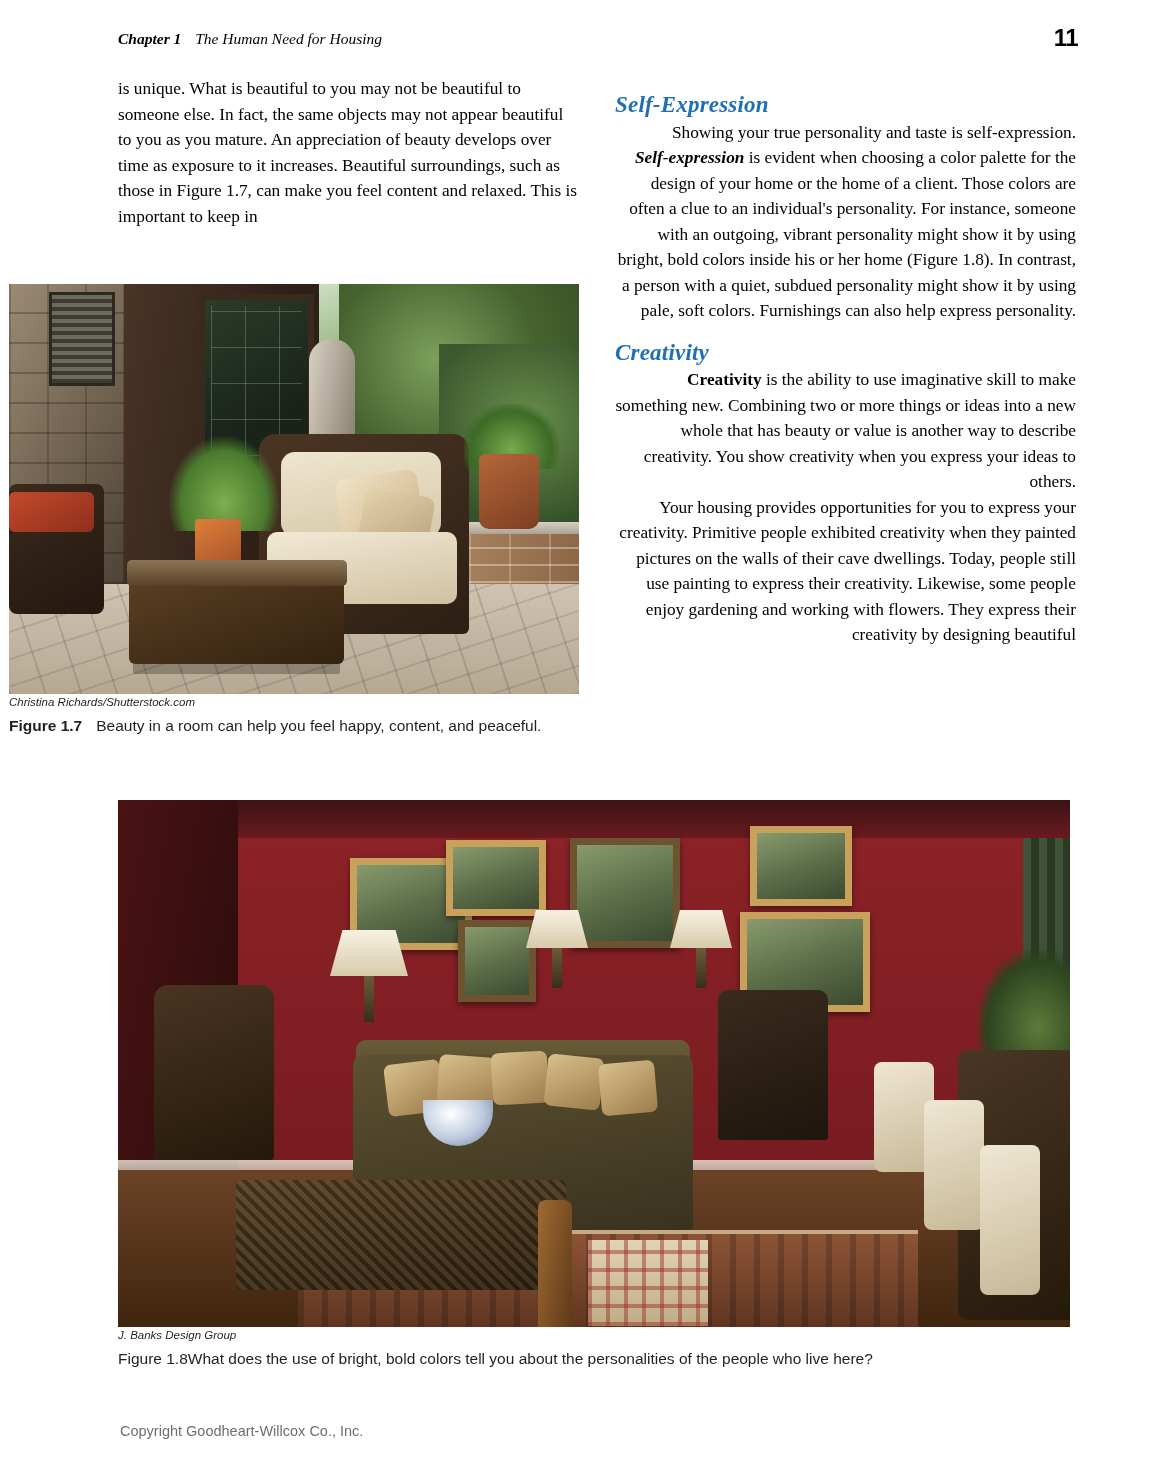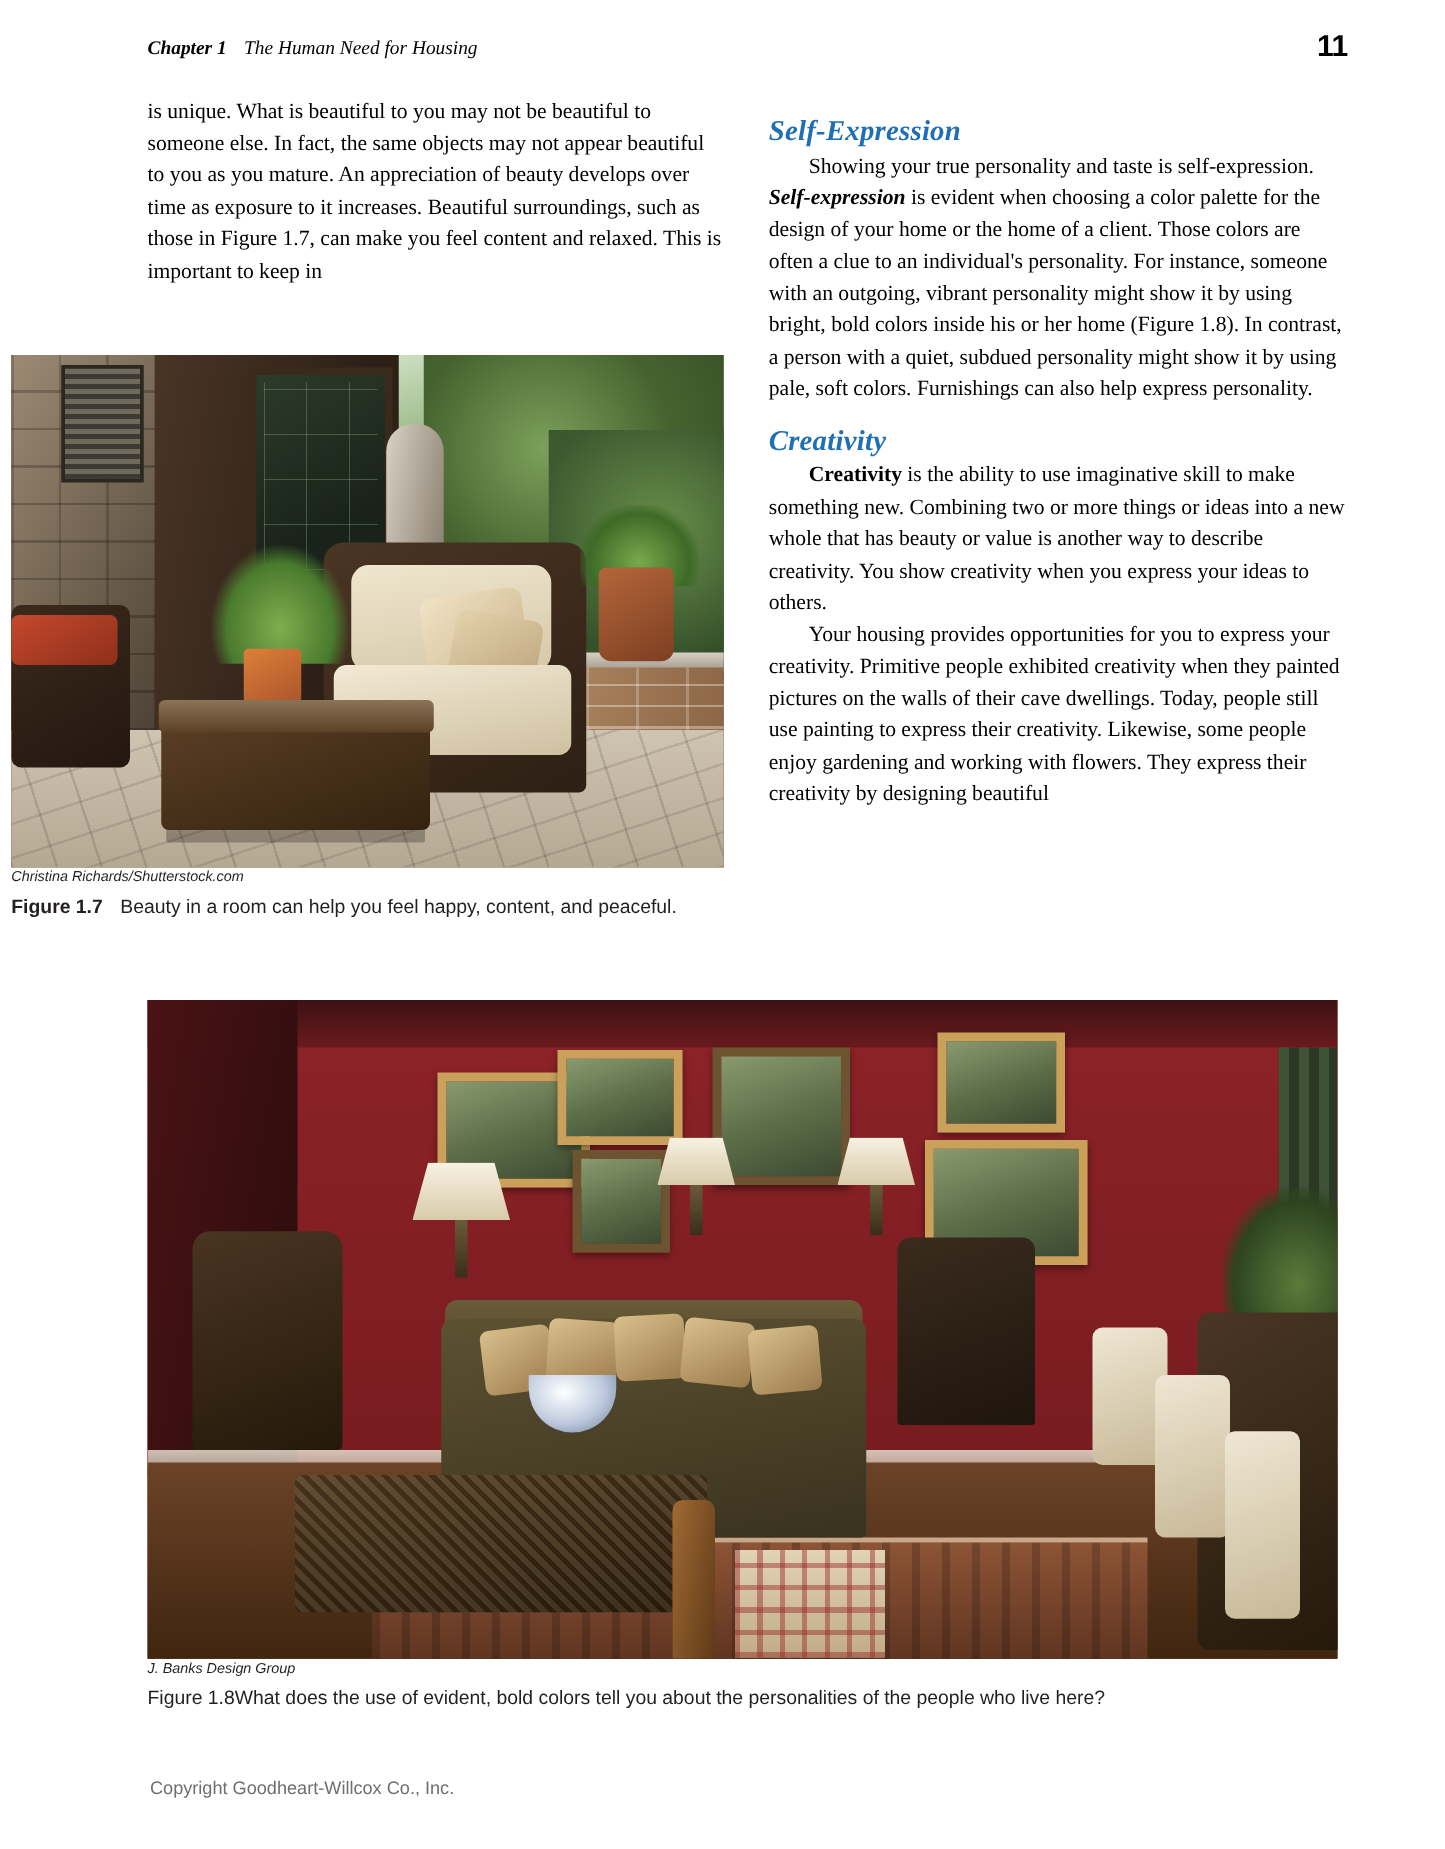--- a/index.html
+++ b/index.html
@@ -53,20 +53,21 @@
     text-align: left;
   }
   .col-left { left: 118px; top: 76px; }
   .col-right { left: 615px; top: 76px; }
 
   .col p {
     margin: 0;
   }
   .col p.indent {
     text-indent: 32px;
+    text-align: right;
   }
 
   h2.head {
     font-family: "Liberation Serif", serif;
     font-style: italic;
     font-weight: bold;
     font-size: 23px;
     color: #1F6FB4;
     margin: 16px 0 2px 0;
     letter-spacing: 0.2px;
@@ -491,17 +492,17 @@
     <div class="p18-chair-cream" style="left:806px; top:300px; height:130px;"></div>
     <div class="p18-chair-cream" style="left:862px; top:345px; height:150px;"></div>
 
     <div class="p18-ottoman"></div>
     <div class="p18-bowl"></div>
     <div class="p18-bedpost"></div>
     <div class="p18-plaid"></div>
   </div>
   <div class="fig-credit">J. Banks Design Group</div>
   <div class="fig18-caption">
-    <span class="lbl">Figure 1.8</span><span>What does the use of evident, bold colors tell you about the personalities of the people who live here?</span>
+    <span class="lbl">Figure 1.8</span><span>What does the use of bright, bold colors tell you about the personalities of the people who live here?</span>
   </div>
 </div>
 
 <div class="footer">Copyright Goodheart-Willcox Co., Inc.</div>
 
 </body></html>

